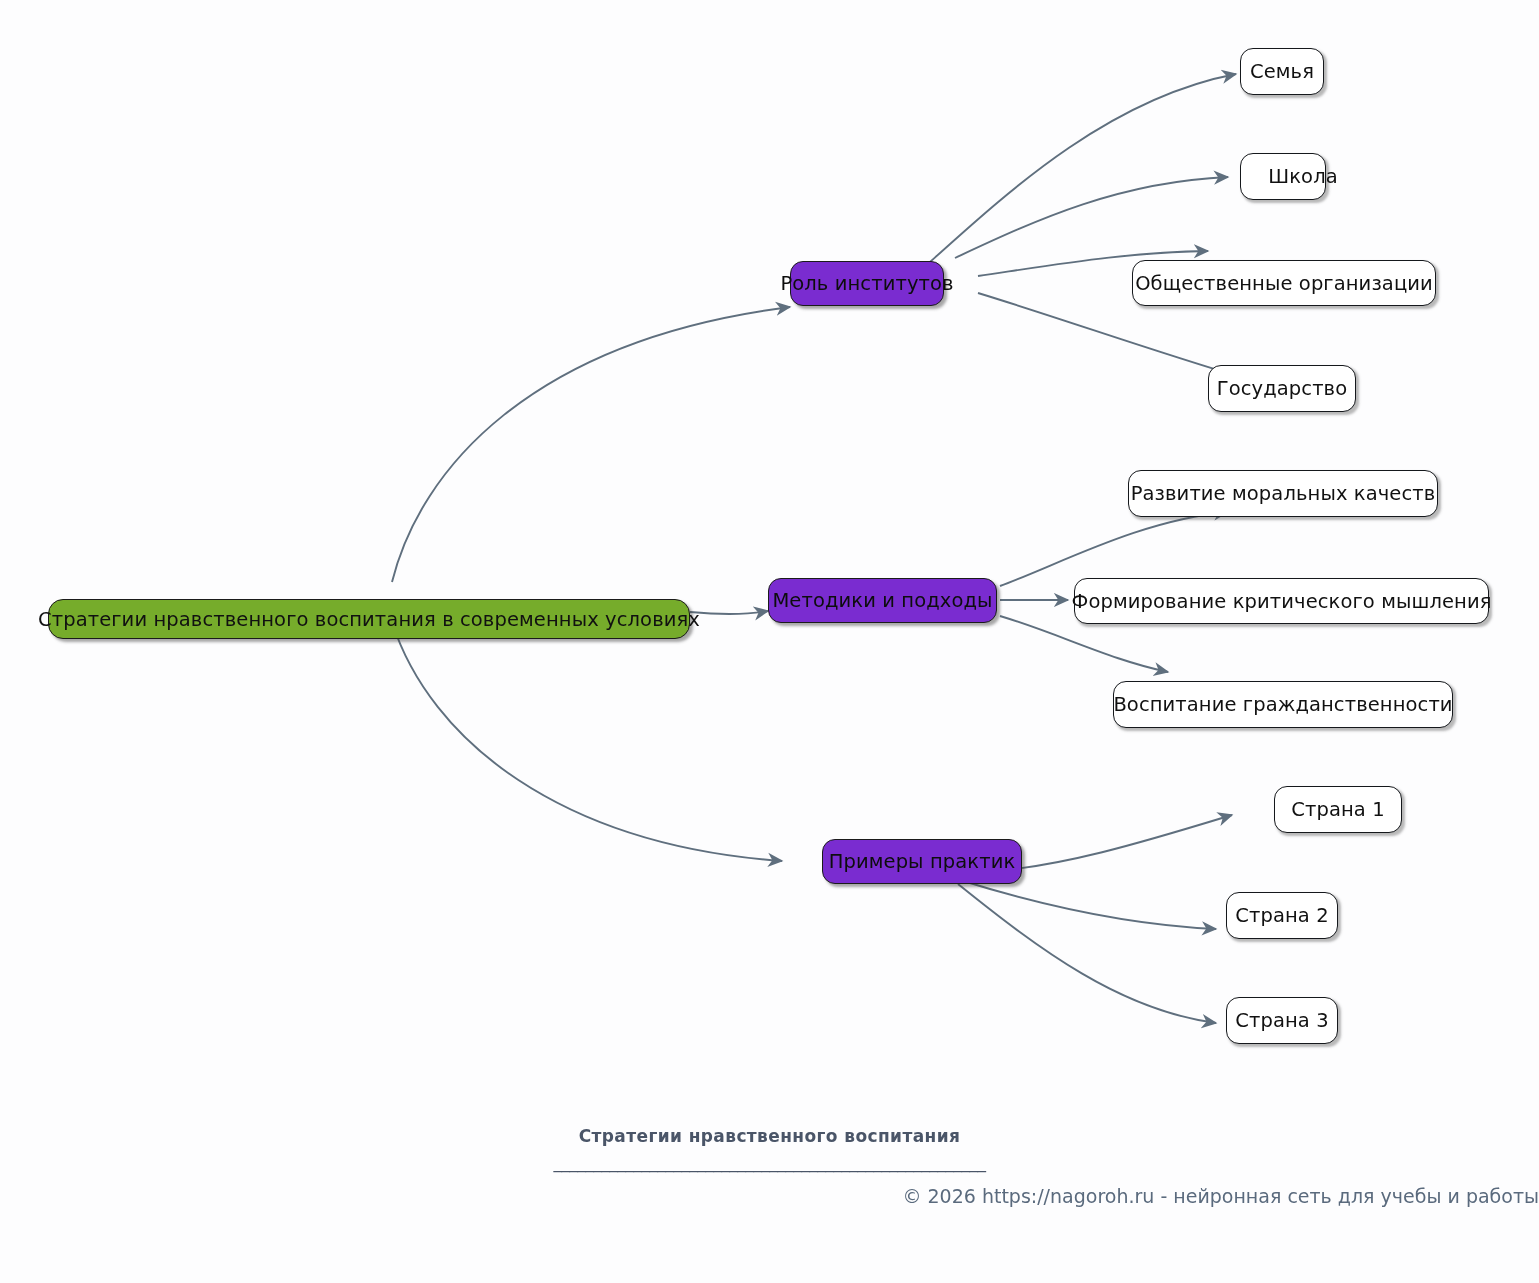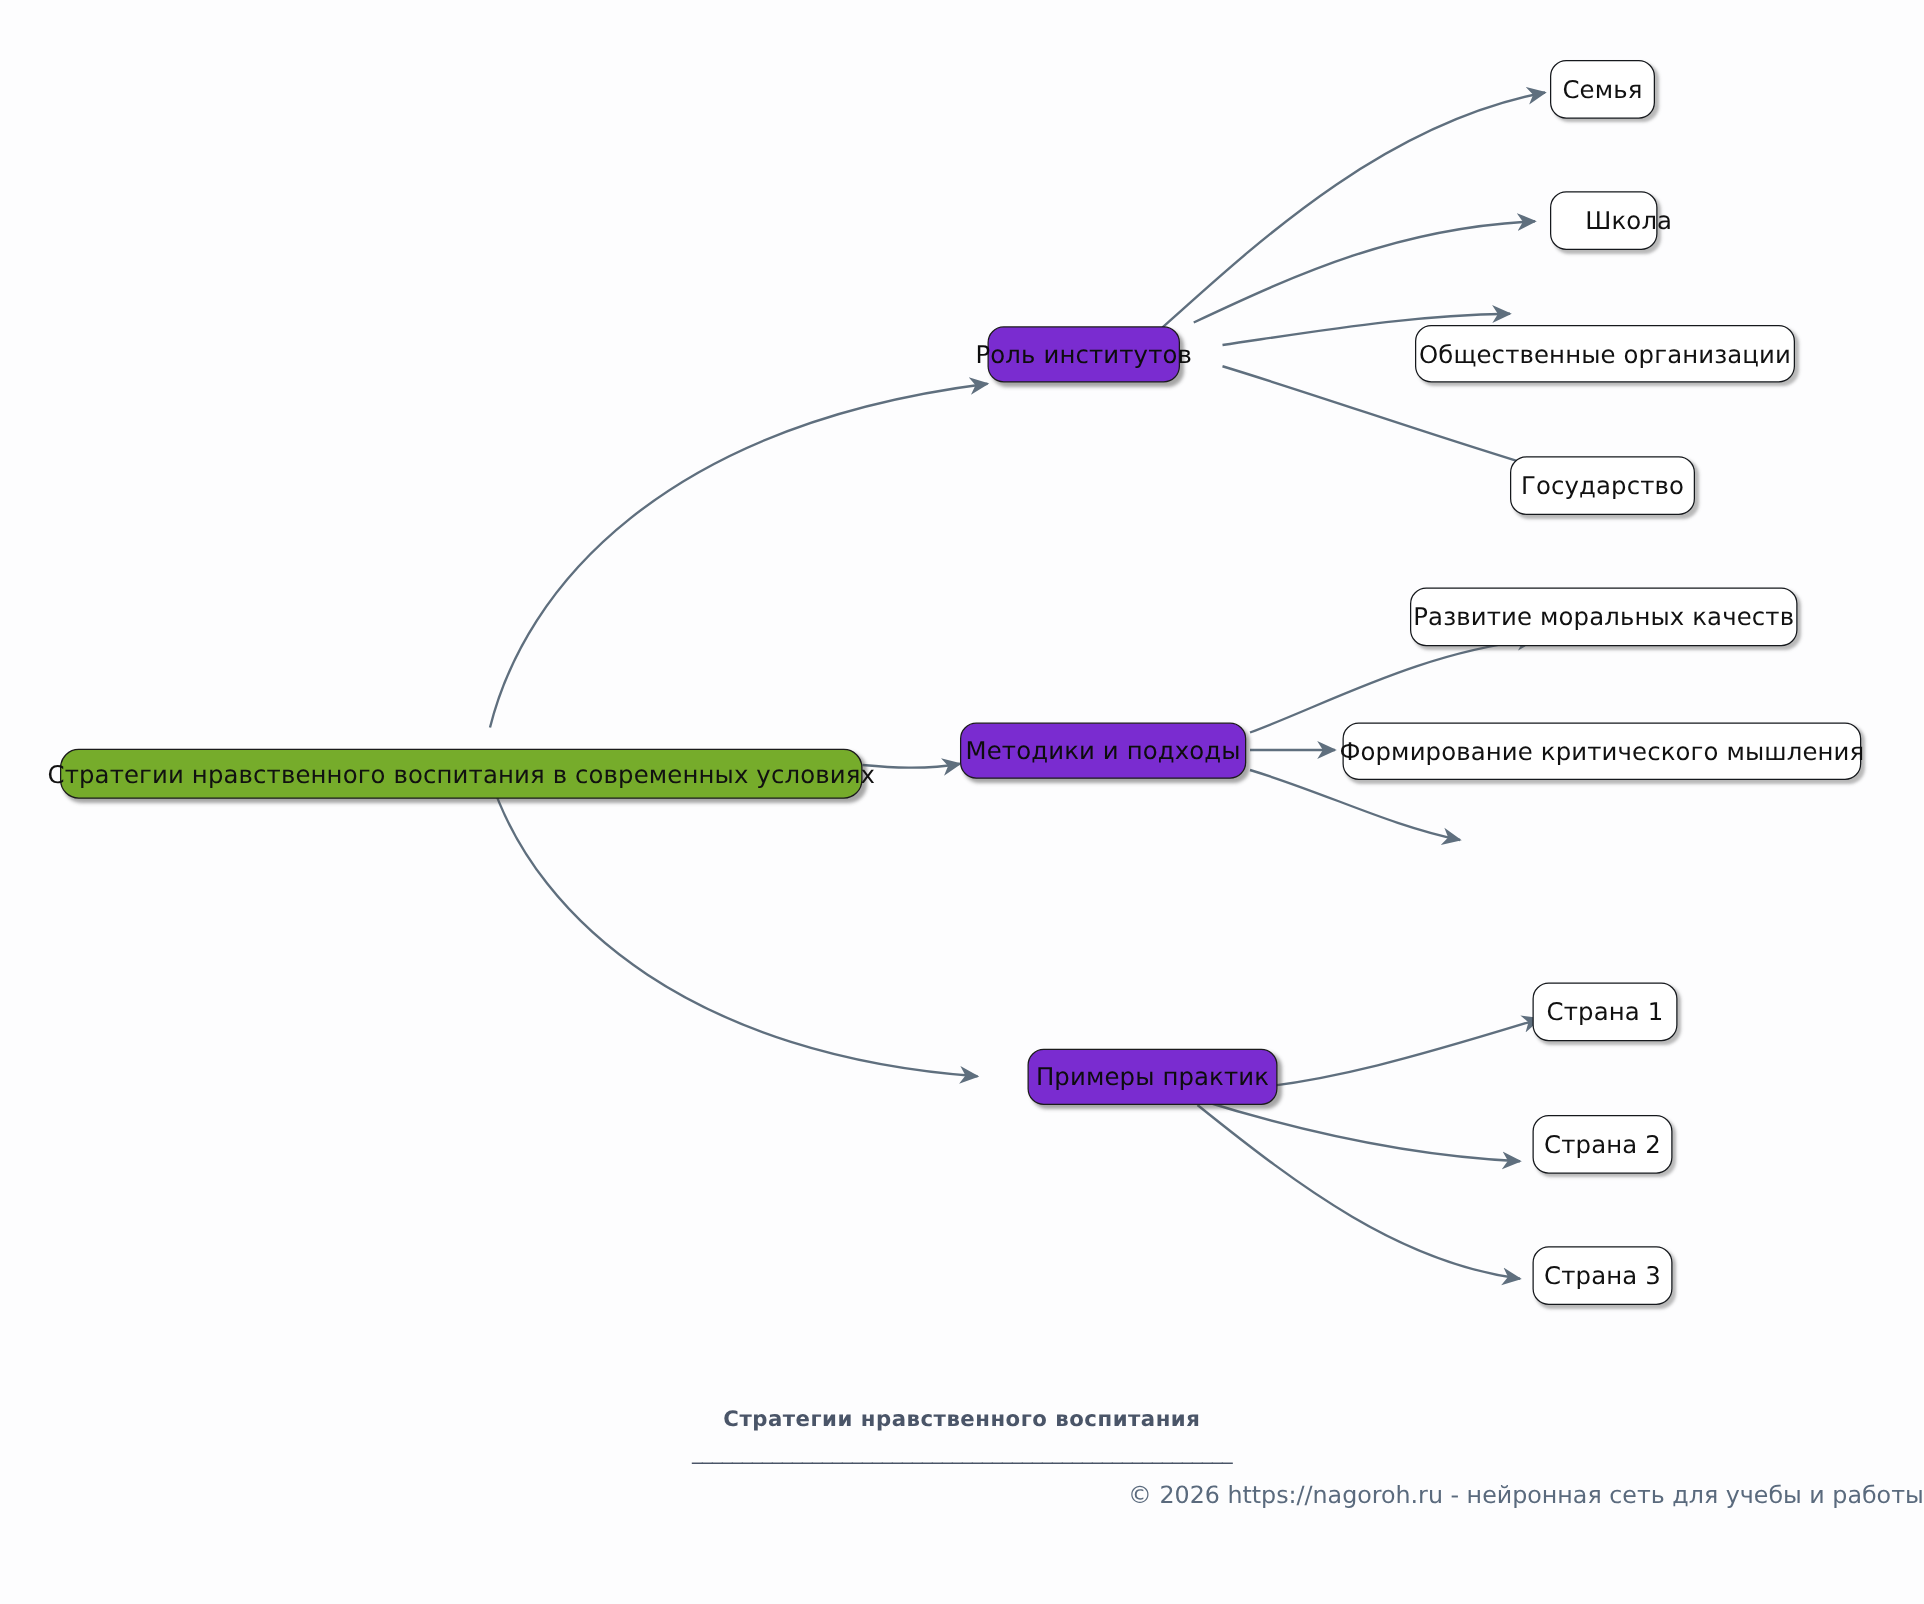--- a/index.html
+++ b/index.html
@@ -140,25 +140,28 @@
 
   <div class="node node-branch" style="left:768px; top:578px; width:229px; height:45px;">
     <span>Методики и подходы</span>
   </div>
   <div class="node node-leaf" style="left:1128px; top:470px; width:310px; height:47px;">
     <span>Развитие моральных качеств</span>
   </div>
   <div class="node node-leaf" style="left:1074px; top:578px; width:415px; height:46px;">
     <span>Формирование критического мышления</span>
   </div>
+  <div class="node node-leaf" style="left:1113px; top:681px; width:340px; height:47px;">
+    <span>Воспитание гражданственности</span>
+  </div>
 
   <div class="node node-branch" style="left:822px; top:839px; width:200px; height:45px;">
     <span>Примеры практик</span>
   </div>
-  <div class="node node-leaf" style="left:1226px; top:786px; width:116px; height:47px;">
+  <div class="node node-leaf" style="left:1274px; top:786px; width:128px; height:47px;">
     <span>Страна 1</span>
   </div>
   <div class="node node-leaf" style="left:1226px; top:892px; width:112px; height:47px;">
     <span>Страна 2</span>
   </div>
   <div class="node node-leaf" style="left:1226px; top:997px; width:112px; height:47px;">
     <span>Страна 3</span>
   </div>
 
   <div class="footer footer-title">Стратегии нравственного воспитания</div>

